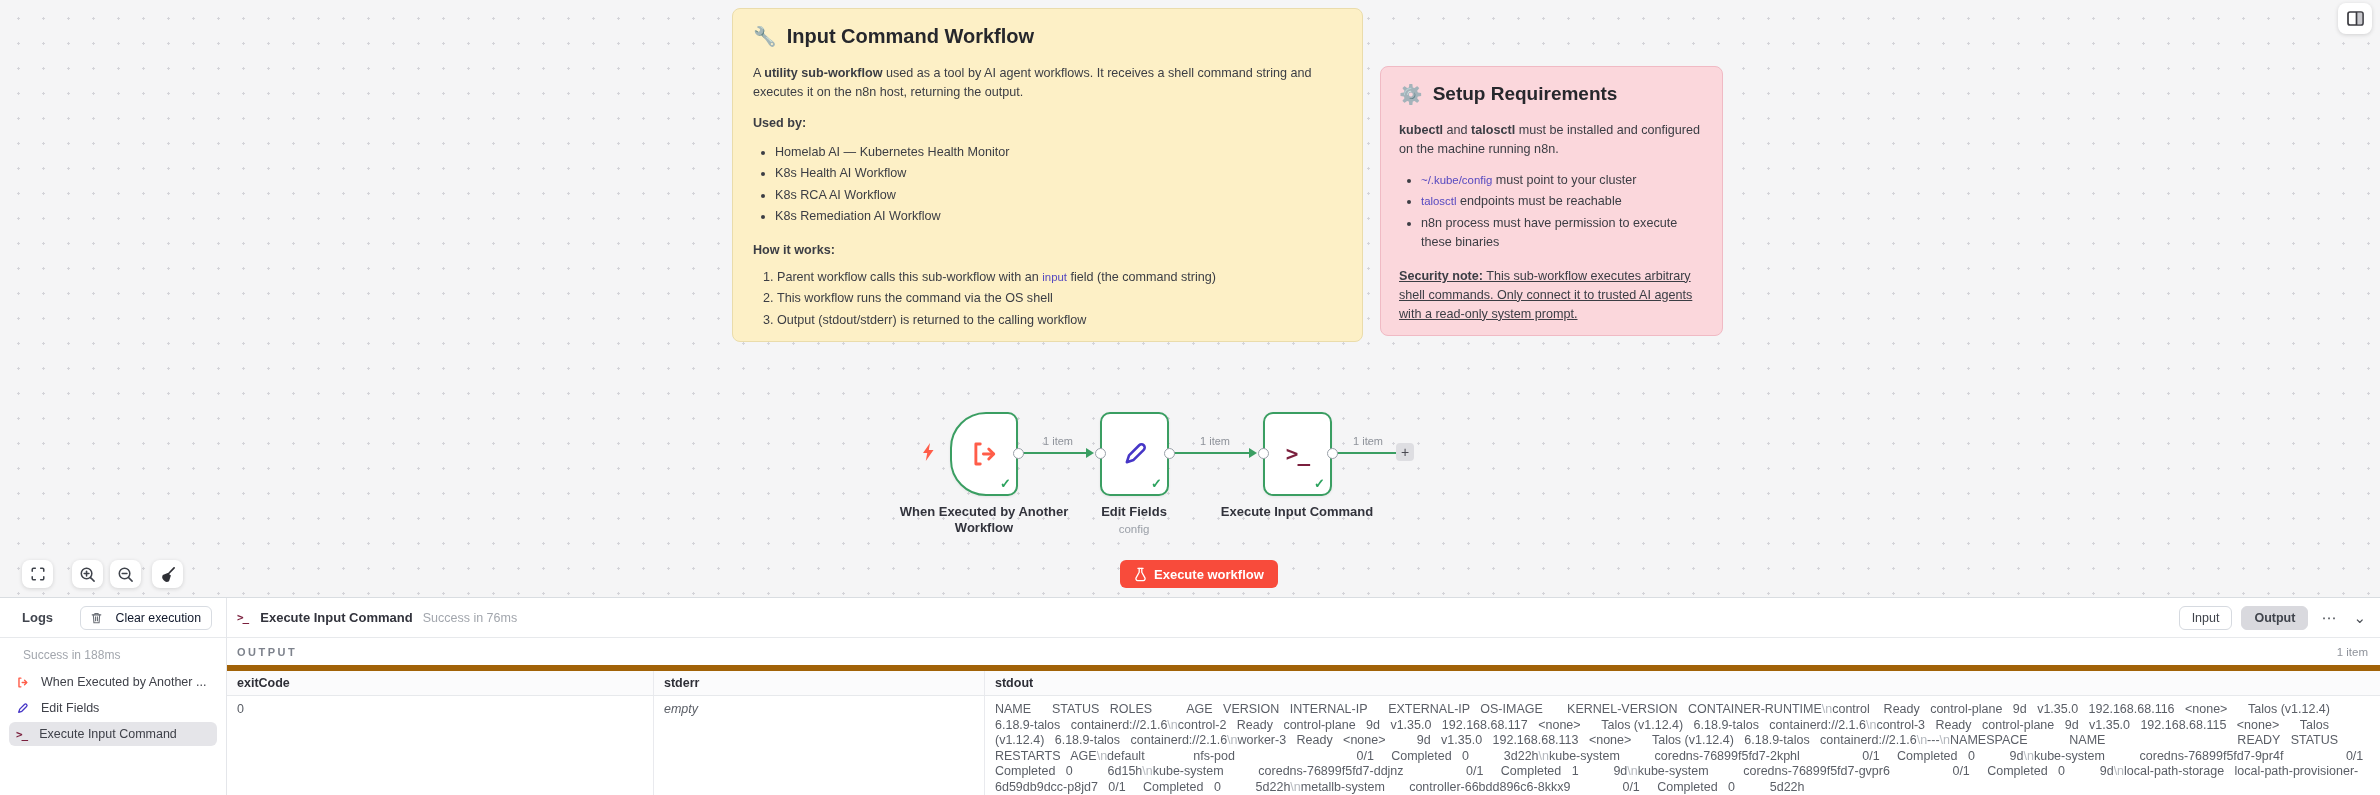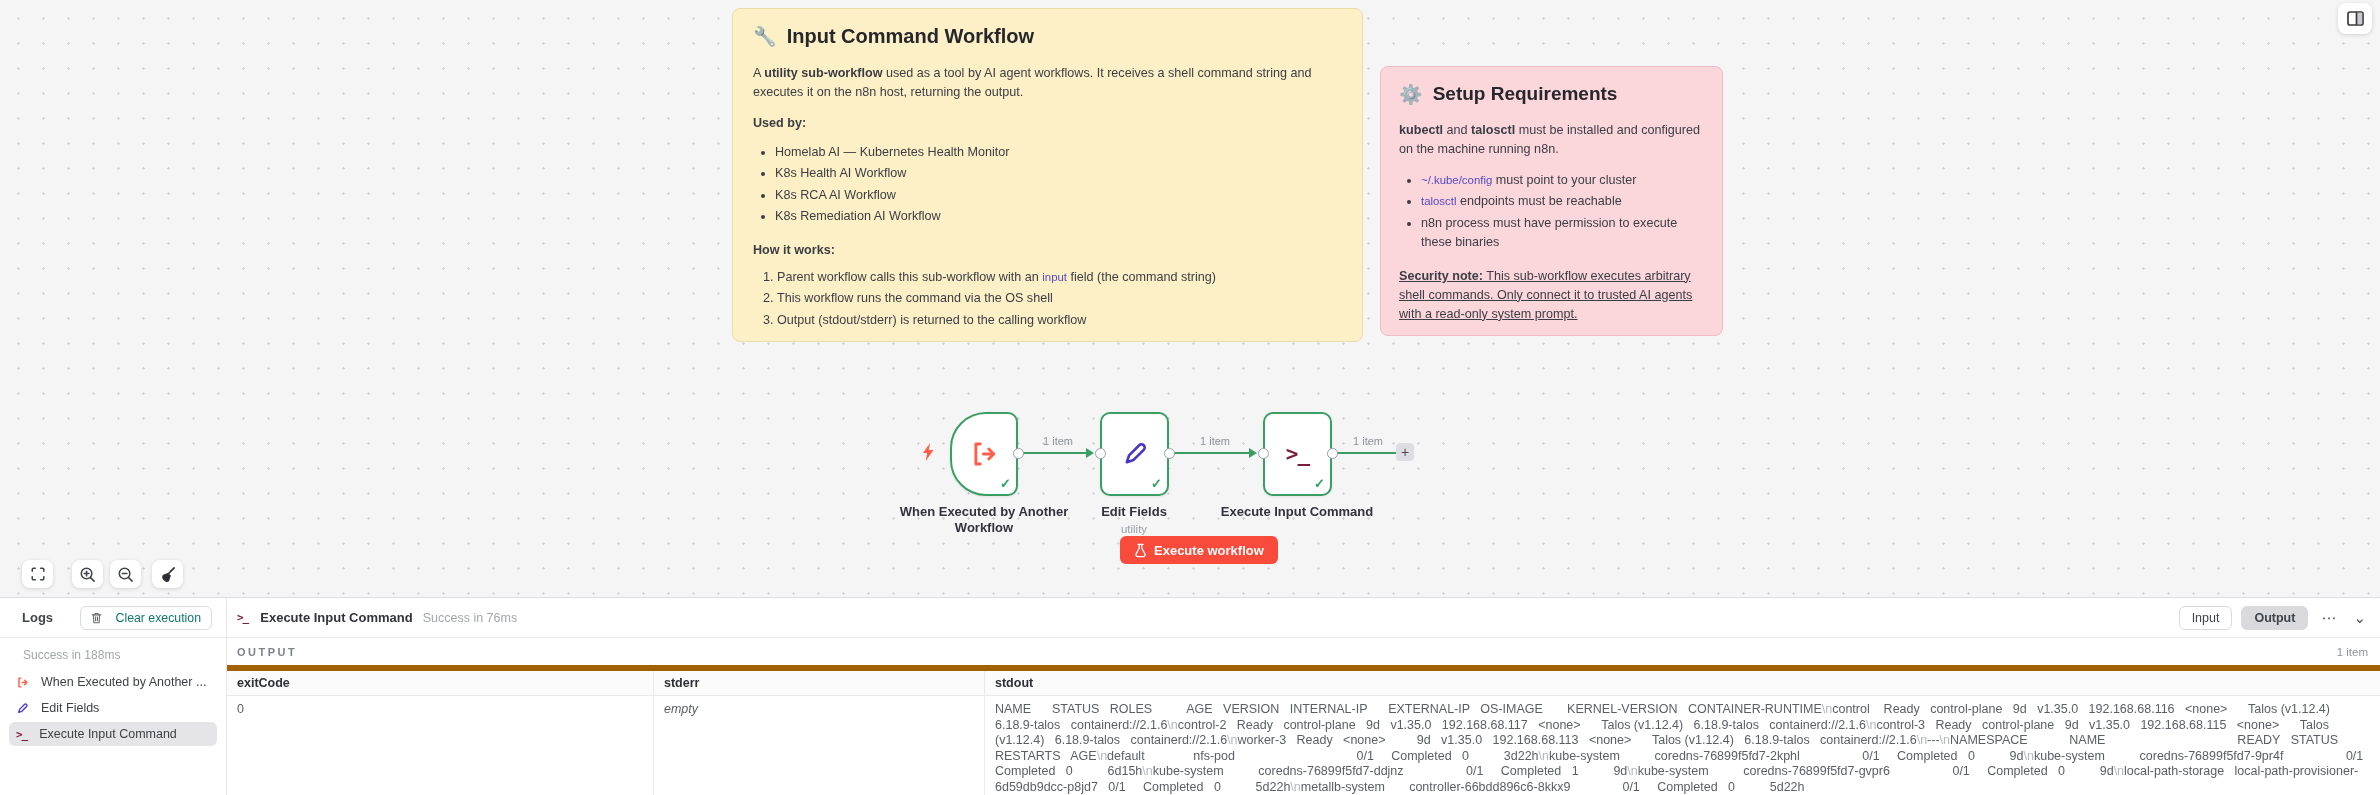--- a/index.html
+++ b/index.html
@@ -44,31 +44,31 @@
   .arrowhead{position:absolute;width:0;height:0;border-top:5px solid transparent;border-bottom:5px solid transparent;border-left:8px solid #3a9e62;z-index:2;}
   .conn-label{position:absolute;width:60px;text-align:center;font-size:11px;color:#8e929a;}
   .bolt{position:absolute;left:921px;top:443px;}
   .add-btn{position:absolute;left:1396px;top:443px;width:18px;height:18px;background:#dedee2;border:none;border-radius:4px;
     color:#4a4a52;font-size:14px;line-height:17px;text-align:center;padding:0;cursor:pointer;}
 
   
   .ctl-btn{position:absolute;top:560px;width:31px;height:28px;background:#fff;border:none;border-radius:8px;
     box-shadow:0 1px 4px rgba(0,0,0,.14);display:flex;align-items:center;justify-content:center;cursor:pointer;}
 
-  .exec-btn{position:absolute;left:1120px;top:536px;height:28px;background:#f84b3b;border:none;border-radius:6px;
+  .exec-btn{position:absolute;left:1120px;top:560px;height:28px;background:#f84b3b;border:none;border-radius:6px;
     color:#fff;font-size:13px;font-weight:700;font-family:"Liberation Sans",sans-serif;
     display:flex;align-items:center;gap:7px;padding:11px 14px;cursor:pointer;}
 
   
   .logs{position:absolute;left:0;top:597px;width:2380px;height:198px;background:#fff;border-top:1px solid #d9dde1;box-sizing:border-box;display:flex;}
   .logs-side{width:227px;flex:0 0 227px;border-right:1px solid #e4e6ea;box-sizing:border-box;}
   .logs-side-head{height:40px;border-bottom:1px solid #e7e9ec;display:flex;align-items:center;padding:0 14px 0 22px;box-sizing:border-box;}
   .logs-title{font-size:13px;font-weight:700;color:#41454e;}
   .clear-btn{margin-left:auto;display:flex;align-items:center;gap:14px;background:#fff;border:1px solid #d8dce2;border-radius:6px;
-    padding:4px 10px;font-size:12.3px;color:#0f766e;font-family:"Liberation Sans",sans-serif;cursor:pointer;}
+    padding:4px 10px;font-size:12.3px;color:#0f172a;font-family:"Liberation Sans",sans-serif;cursor:pointer;}
   .logs-status{font-size:12px;color:#a2a6ad;margin:10px 0 8px 23px;}
   .log-item{display:flex;align-items:center;gap:12px;margin:2px 9px;padding:5px 7px;border-radius:6px;font-size:12.5px;color:#3f4149;cursor:pointer;}
   .log-item.selected{background:#e5e5e9;}
   .mini-terminal{font-family:"DejaVu Sans Mono",monospace;font-weight:700;color:#7a1f3d;font-size:11px;letter-spacing:-1px;}
 
   .logs-main{flex:1;display:flex;flex-direction:column;min-width:0;}
   .logs-main-head{height:40px;border-bottom:1px solid #e7e9ec;display:flex;align-items:center;padding:0 10px;box-sizing:border-box;gap:10px;}
   .detail-title{font-size:13px;font-weight:600;color:#32333c;margin-left:2px;}
   .detail-status{font-size:12.5px;color:#a2a6ad;}
   .tab-btn{height:24px;border-radius:6px;font-size:12.5px;color:#3f434b;font-family:"Liberation Sans",sans-serif;padding:0 12px;cursor:pointer;}
@@ -172,21 +172,21 @@
 
     <div class="node" style="left:1100px;top:412px;width:69px;">
       <span>
         <svg width="28" height="28" viewBox="0 0 24 24" fill="none" stroke="#4636c7" stroke-width="2.2" stroke-linecap="round" stroke-linejoin="round">
             <path d="M5 19 L6.9 13.2 L15.6 4.5 a2.7 2.7 0 0 1 3.9 3.9 L10.8 17.1 Z"></path>
           </svg>
       </span>
       <span class="check">✓</span>
     </div>
     <div class="node-label" style="left:1064px;top:504px;width:140px;">Edit Fields</div>
-    <div class="node-sub" style="left:1064px;top:523px;width:140px;">utility</div>
+    <div class="node-sub" style="left:1064px;top:523px;width:140px;">config</div>
 
     <div class="port" style="left:1164px;top:448px;"></div>
     <div class="conn" style="left:1173px;top:452px;width:76px;"></div>
     <div class="arrowhead" style="left:1249px;top:448px;"></div>
     <div class="port" style="left:1258px;top:448px;"></div>
     <div class="conn-label" style="left:1185px;top:435px;">1 item</div>
 
     <div class="node" style="left:1263px;top:412px;width:69px;">
       <span class="terminal-glyph">&gt;_</span>
       <span class="check">✓</span>

